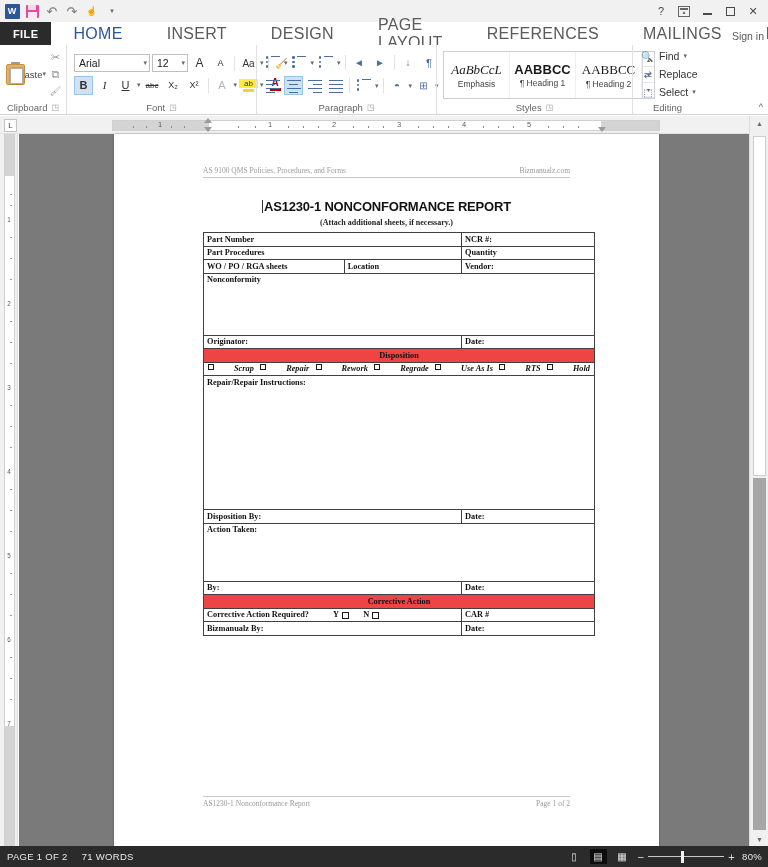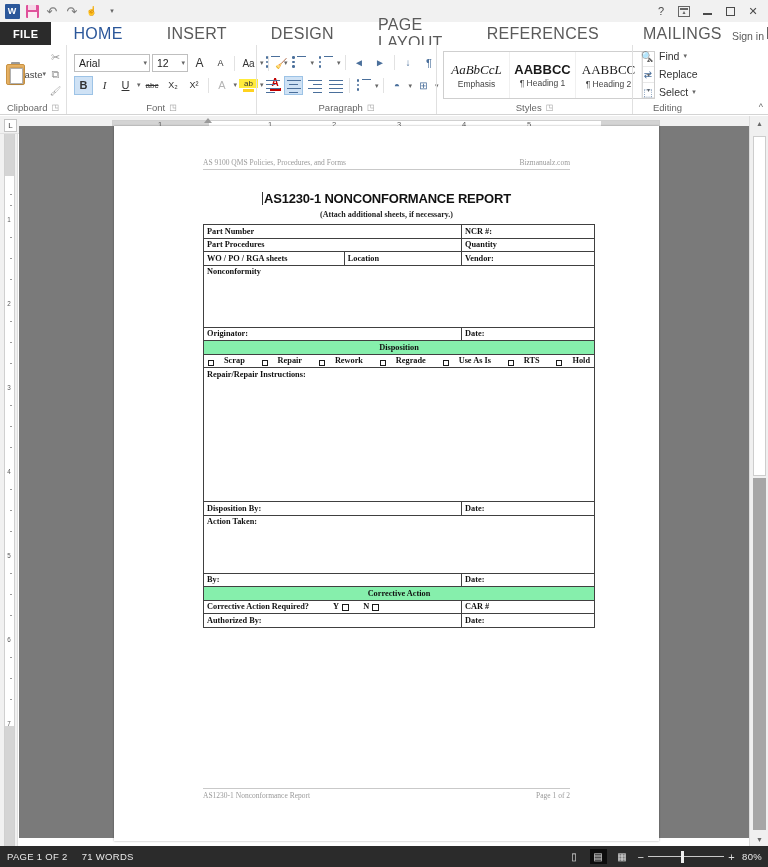--- a/index.html
+++ b/index.html
@@ -246,21 +246,21 @@
   }
   .vmarg { position: absolute; left: 0; width: 100%; background: #d4d4d4; }
   .vnum {
     position: absolute; left: 2px; font-size: 7px; color: #5a5a5a;
     transform: scale(.9);
   }
   .vtick { position: absolute; left: 4.5px; width: 2px; height: 1px; background: #9a9a9a; }
 
   
   .docarea {
-    position: absolute; top: 126px; left: 19px; width: 730px; height: 712px;
+    position: absolute; top: 134px; left: 19px; width: 730px; height: 712px;
     background: #7a7a7a;
   }
   .page {
     position: absolute; left: 95px; top: 0px; width: 545px; height: 715px;
     background: #fff; box-shadow: 0 0 2px rgba(0,0,0,.35);
   }
   .pagehdr {
     position: absolute; left: 89px; top: 32px; width: 367px;
     border-bottom: 1px solid #c9c9c9; padding-bottom: 2px;
     display: flex; justify-content: space-between;
@@ -287,26 +287,26 @@
   }
   table.form td {
     border: 1px solid #404040; font-size: 8.3px; font-weight: bold;
     color: #111; padding: 1.5px 3px; vertical-align: top;
     line-height: 1.15;
   }
   td.tall-nc { height: 62px; }
   td.tall-rr { height: 134px; }
   td.tall-at { height: 58px; margin-left: 48px; }
   td.banner {
-    background: #86efac; text-align: center; font-size: 11px;
+    background: #ef4444; text-align: center; font-size: 11px;
     font-weight: bold; padding: 2px 0; font-family: "Liberation Serif", serif;
   }
   td.checks { font-size: 8.3px; }
   .chkrow { display: flex; justify-content: space-between; padding: 0 1px; }
-  .chkitem { display: flex; align-items: flex-end; gap: 10px; white-space: nowrap; }
+  .chkitem { display: flex; align-items: flex-start; gap: 20px; white-space: nowrap; font-style: italic; }
   .cbox {
     display: inline-block; width: 6px; height: 6px;
     border: 1px solid #1a1a1a; background: #fff;
   }
   .cbox.thick { border-width: 1.6px; width: 7px; height: 7px; }
   .yn { display: inline-flex; align-items: center; gap: 3px; margin-left: 22px; }
   .pagefoot {
     position: absolute; left: 89px; top: 662px; width: 367px;
     border-top: 1px solid #c9c9c9; padding-top: 2px;
     display: flex; justify-content: space-between;
@@ -804,21 +804,21 @@
               <span class="cbox thick"></span>
             </span>
             <span class="yn" style="margin-left:12px">
               <span>N</span>
               <span class="cbox thick"></span>
             </span>
           </td>
           <td>CAR #</td>
         </tr>
         <tr>
-          <td colspan="2">Authorized By:</td>
+          <td colspan="2">Bizmanualz By:</td>
           <td>Date:</td>
         </tr>
       </tbody>
         </table>
 
       <div class="pagefoot">
         <span>AS1230-1 Nonconformance Report</span>
         <span>Page 1 of 2</span>
       </div>
     </div>

